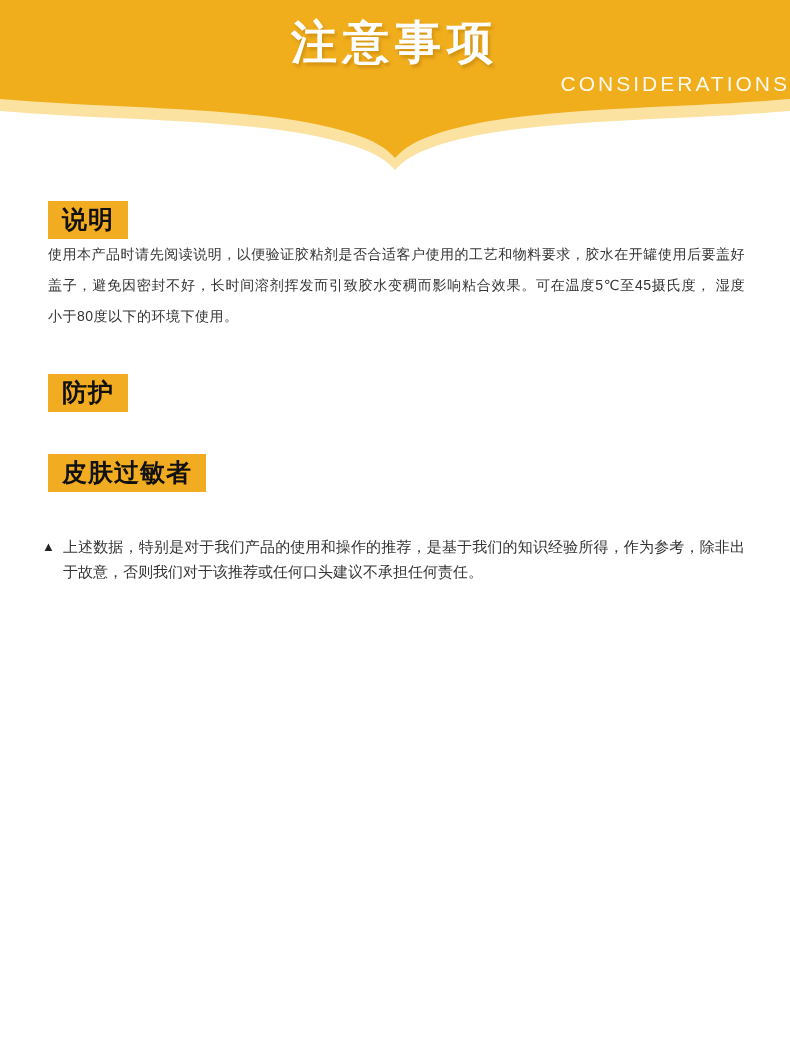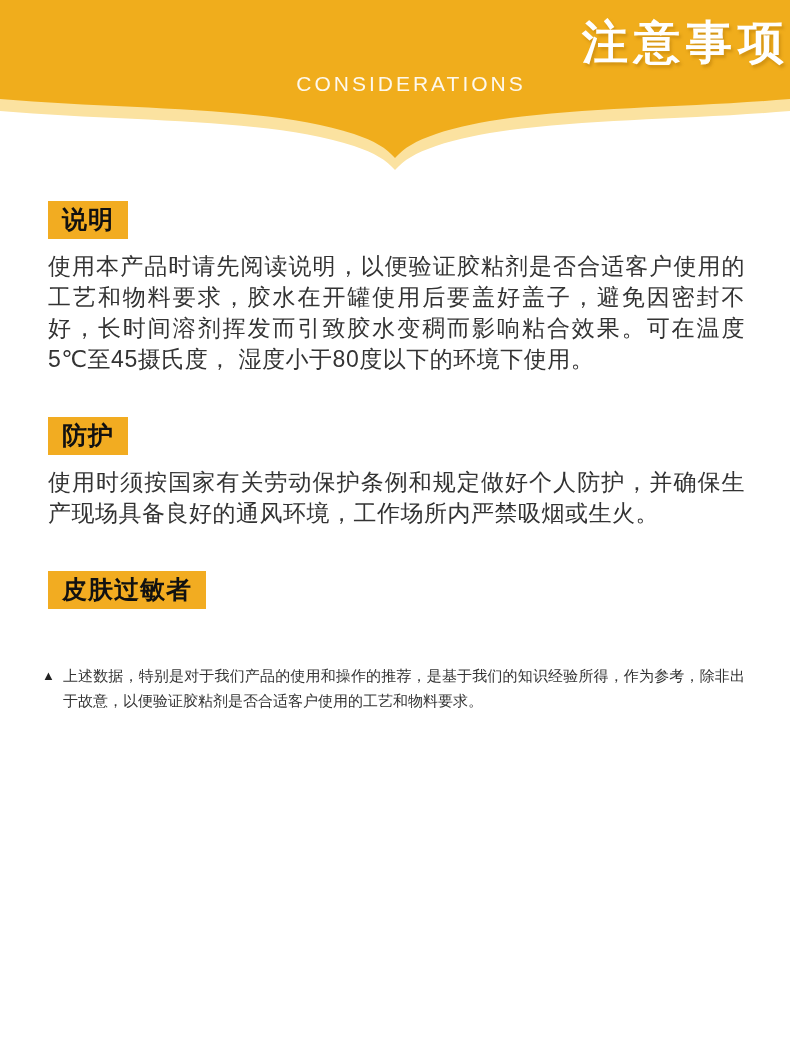--- a/index.html
+++ b/index.html
@@ -24,33 +24,33 @@
     top: 0; left: 0;
     width: 790px;
     height: 175px;
     display: block;
   }
   .header-title {
     position: absolute;
     top: 12px;
     left: 0;
     width: 100%;
-    text-align: right;
+    text-align: center;
     font-size: 46px;
     font-weight: bold;
     color: #ffffff;
     letter-spacing: 6px;
     text-shadow: 2px 3px 3px rgba(176, 118, 8, 0.45);
   }
   .header-subtitle {
     position: absolute;
     top: 72px;
     left: 0;
     width: 100%;
-    text-align: center;
+    text-align: right;
     font-size: 21px;
     font-weight: 300;
     color: rgba(255, 255, 255, 0.92);
     letter-spacing: 3px;
     padding-left: 32px;
   }
 
   
   .content {
     padding: 26px 45px 0 48px;
@@ -59,25 +59,24 @@
     margin-bottom: 42px;
   }
   .section-label {
     display: inline-block;
     background: #F2AC21;
     color: #111111;
     font-size: 25px;
     font-weight: bold;
     line-height: 1;
     padding: 6px 14px 7px 14px;
-    margin-bottom: 12px;
     letter-spacing: 1px;
   }
   .section-body {
-    font-size: 23px;
+    font-size: 14px;
     line-height: 31px;
     color: #333333;
     text-align: justify;
     letter-spacing: 0.5px;
   }
 
   
   .footnote {
     display: flex;
     align-items: flex-start;
@@ -113,26 +112,25 @@
 
 <div class="content">
 
   <div class="section">
     <div class="section-label">说明</div>
     <div class="section-body">使用本产品时请先阅读说明，以便验证胶粘剂是否合适客户使用的工艺和物料要求，胶水在开罐使用后要盖好盖子，避免因密封不好，长时间溶剂挥发而引致胶水变稠而影响粘合效果。可在温度5℃至45摄氏度， 湿度小于80度以下的环境下使用。</div>
   </div>
 
   <div class="section">
     <div class="section-label">防护</div>
-    <div class="section-body">使用时须按国家有关劳动保护条例和规定做好个人防护，并确保生产现场具备良好的通风环境，工作场所内严禁吸烟或生火。</div>
   </div>
 
   <div class="section">
     <div class="section-label">皮肤过敏者</div>
   </div>
 
 
 </div>
 
 <div class="footnote">
   <span class="footnote-marker">▲</span>
-  <span class="footnote-text">上述数据，特别是对于我们产品的使用和操作的推荐，是基于我们的知识经验所得，作为参考，除非出于故意，以便验证胶粘剂是否合适客户使用的工艺和物料要求。</span>
+  <span class="footnote-text">上述数据，特别是对于我们产品的使用和操作的推荐，是基于我们的知识经验所得，作为参考，除非出于故意，否则我们对于该推荐或任何口头建议不承担任何责任。</span>
 </div>
 
 </body></html>

